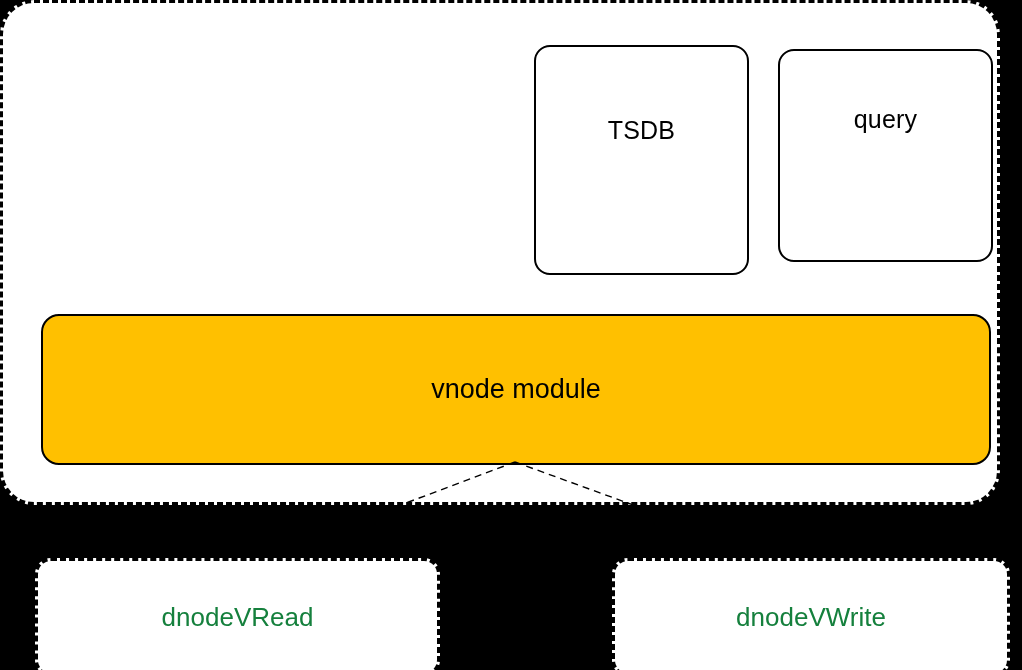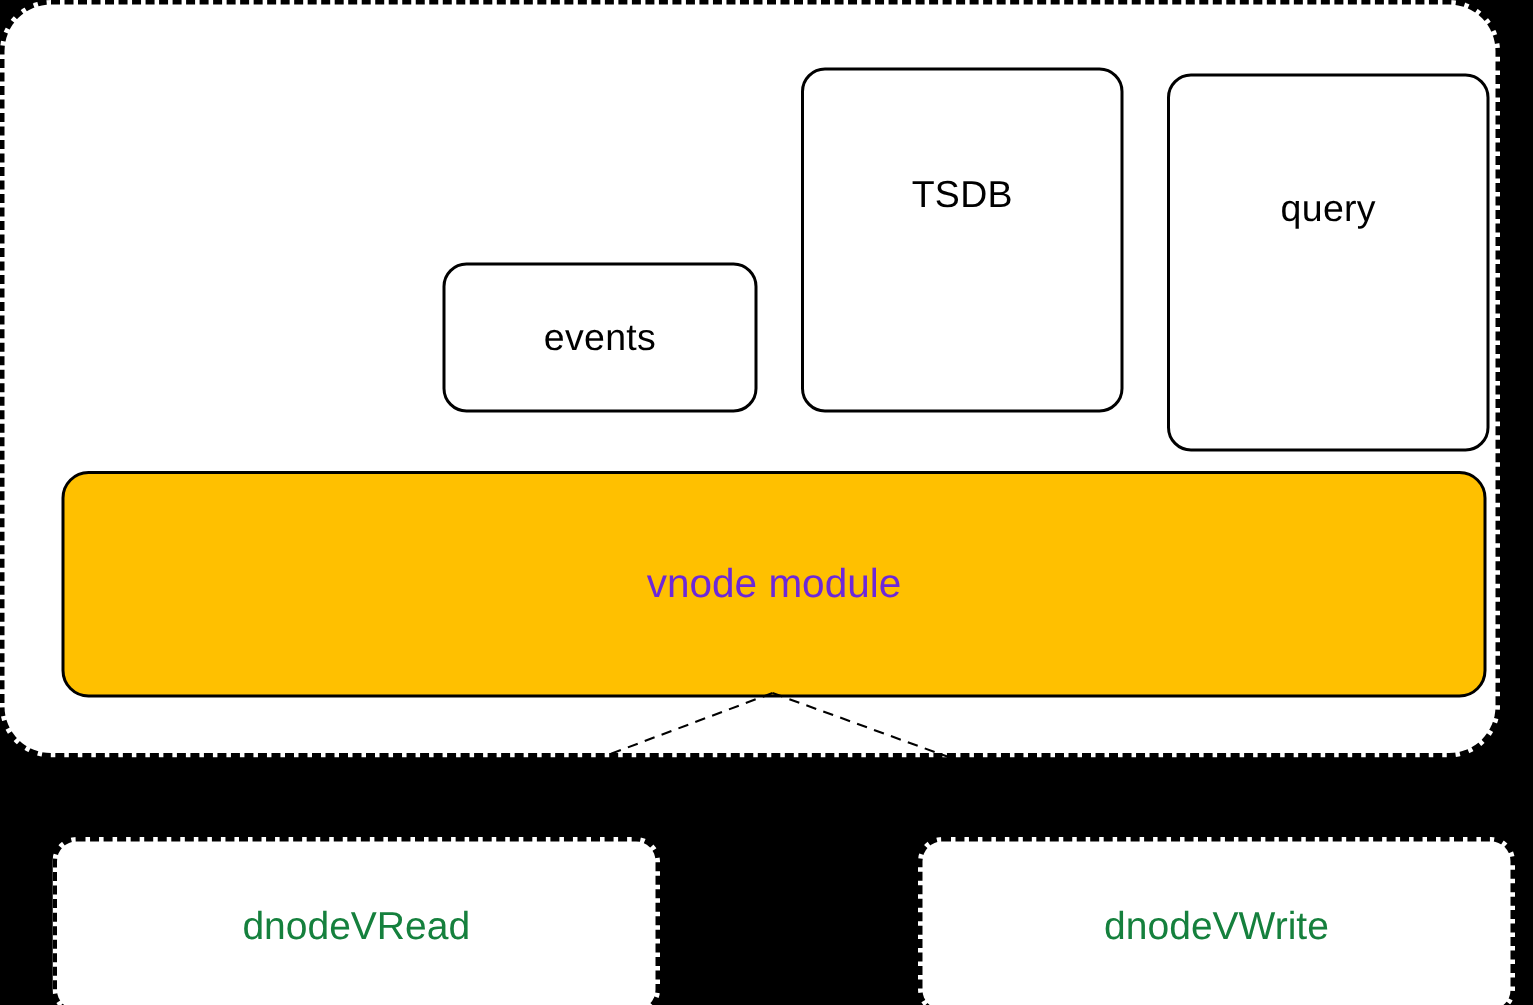--- a/index.html
+++ b/index.html
@@ -50,21 +50,21 @@
     color: #000000;
     line-height: 1;
     letter-spacing: 0.2px;
   }
 
   .box-wal    { left: 42px;  top: 41px;  width: 208px; height: 106px; }
   .box-cq     { left: 292px; top: 41px;  width: 209px; height: 106px; }
   .box-sync   { left: 42px;  top: 172px; width: 208px; height: 100px; }
   .box-events { left: 292px; top: 172px; width: 210px; height: 100px; }
   .box-tsdb   { left: 531px; top: 42px;  width: 215px; height: 230px; }
-  .box-query  { left: 775px; top: 46px;  width: 215px; height: 252px; }
+  .box-query  { left: 775px; top: 46px;  width: 215px; height: 213px; }
 
   
   .box-tsdb .mod-label  { margin-bottom: 60px; }
   .box-query .mod-label { margin-bottom: 72px; }
 
   
   .vnode-module {
     position: absolute;
     left: 38px;
     top: 311px;
@@ -73,21 +73,21 @@
     background: #ffc000;
     border: 2px solid #000000;
     border-radius: 18px;
     box-sizing: border-box;
     display: flex;
     align-items: center;
     justify-content: center;
   }
   .vnode-module-label {
     font-size: 27px;
-    color: #6d28d9;
+    color: #000000;
     line-height: 1;
   }
 
   
   .connectors {
     position: absolute;
     left: 0px;
     top: 0px;
     width: 1022px;
     height: 670px;
@@ -116,23 +116,20 @@
 </head>
 <body>
 
 <div id="canvas">
 
   <div class="vnode-container">
 
 
 
 
-    <div class="mod-box box-events">
-      <span class="mod-label">events</span>
-    </div>
 
     <div class="mod-box box-tsdb">
       <span class="mod-label">TSDB</span>
     </div>
 
     <div class="mod-box box-query">
       <span class="mod-label">query</span>
     </div>
 
     <div class="vnode-module">

